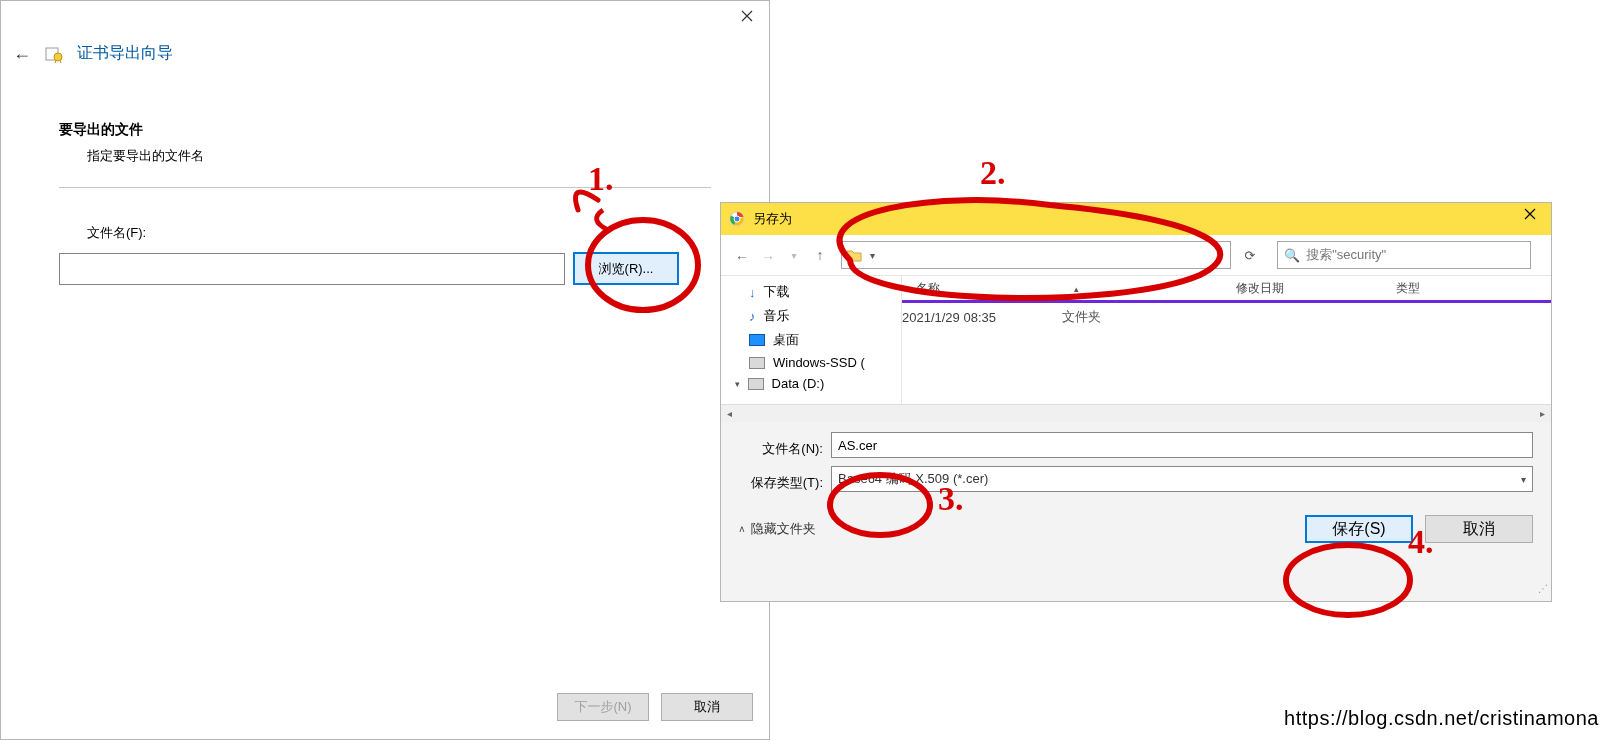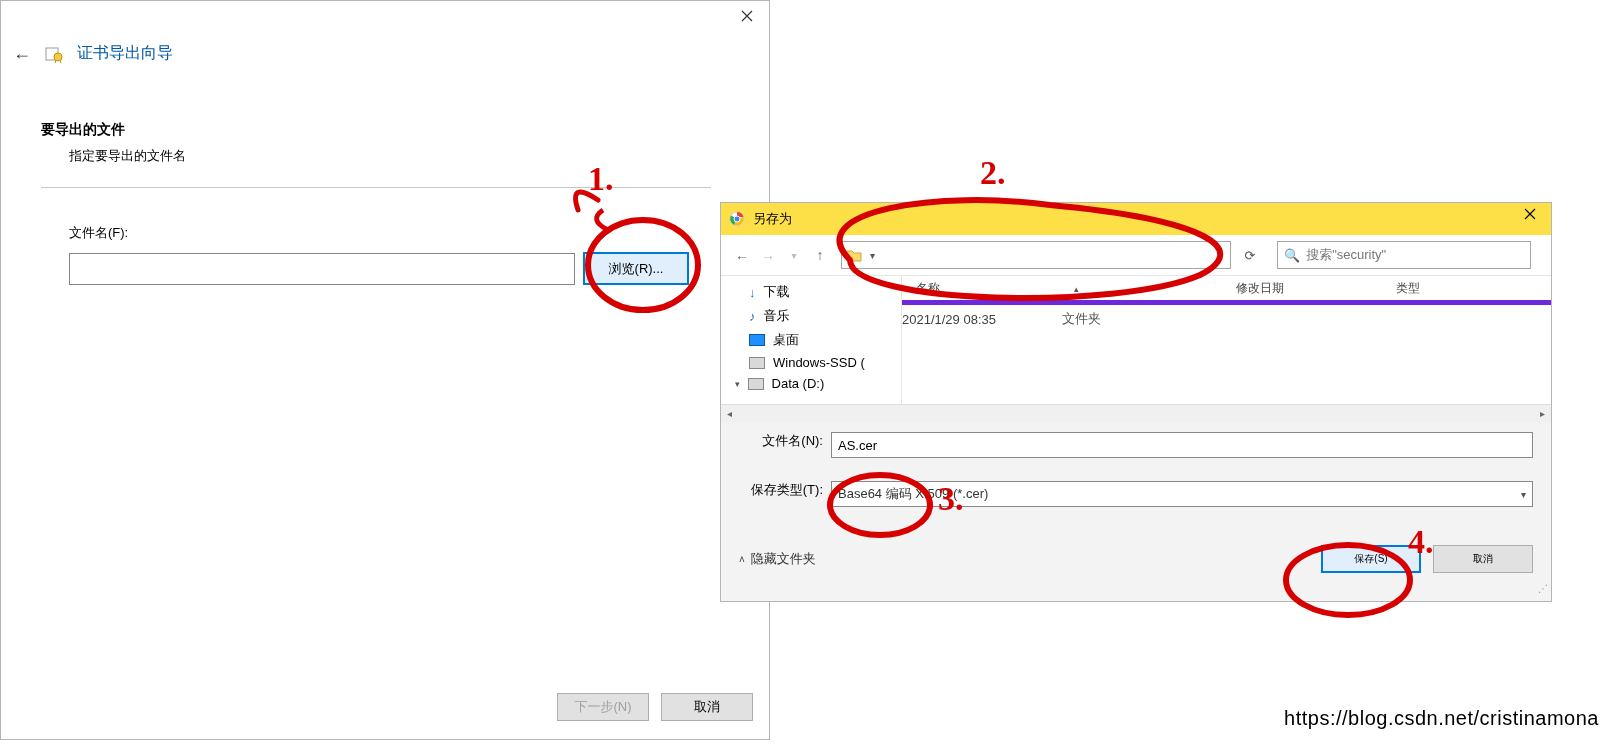--- a/index.html
+++ b/index.html
@@ -5,26 +5,26 @@
   html,body{margin:0;padding:0;width:1603px;height:748px;background:#fff;font-family:"Segoe UI","Microsoft YaHei",Arial,sans-serif;font-size:13px;color:#000;position:relative;overflow:hidden}
   .window{position:absolute;background:#fff;border:1px solid #b5b5b5;box-sizing:border-box}
   
   .wiz{left:0;top:0;width:770px;height:740px}
   .wiz-titlebar{height:44px;position:relative}
   .wiz-close{position:absolute;right:0;top:0;width:44px;height:30px;display:flex;align-items:center;justify-content:center;color:#333}
   .wiz-header{position:absolute;left:12px;top:42px;display:flex;align-items:center;gap:14px}
   .back-arrow{font-size:18px;color:#333}
   .cert-icon{width:18px;height:18px}
   .wiz-title{font-size:16px;color:#005aa0}
-  .wiz-section{position:absolute;left:40px;top:120px;right:58px}
+  .wiz-section{position:absolute;left:58px;top:120px;right:58px}
   .sec-h{font-size:14px;font-weight:600;margin-bottom:8px}
   .sec-sub{margin-left:28px;font-size:13px;margin-bottom:22px}
   .hr{border:0;border-top:1px solid #c7c7c7;margin:0 0 36px 0}
   .fname-lbl{font-size:13px;margin-bottom:10px;margin-left:28px}
-  .fname-row{display:flex;align-items:flex-end;margin-left:28px}
+  .fname-row{display:flex;align-items:flex-end;}
   .fname-input{flex:0 0 492px;height:30px;border:1px solid #848484;background:#fff;padding:0 6px;font-size:13px}
   .browse-btn{margin-left:8px;width:106px;height:33px;border:2px solid #0078d7;background:#e1eefb;font-size:13px}
   .wiz-footer{position:absolute;right:16px;bottom:18px;display:flex;gap:12px}
   .wiz-btn{width:92px;height:28px;border:1px solid #adadad;background:#e1e1e1;font-size:13px}
   .wiz-btn.disabled{color:#a0a0a0}
   
   .sa{left:720px;top:202px;width:832px;height:400px;background:#f3f3f3}
   .sa-titlebar{height:32px;background:#fde047;display:flex;align-items:center;padding:0 8px;position:relative}
   .chrome-ico{width:16px;height:16px;margin-right:8px}
   .sa-title{font-size:13px}
@@ -43,41 +43,41 @@
   .tool-link{color:#000}
   .tool-chev{font-size:8px;margin-left:2px;color:#555}
   .tool-right{margin-left:auto;display:flex;align-items:center;gap:14px}
   .view-ico{width:20px;height:14px;display:inline-block;border:1px solid #888;position:relative}
   .view-ico::before{content:"";position:absolute;inset:2px;border-top:1px solid #888;border-bottom:1px solid #888}
   .help-ico{width:18px;height:18px;border-radius:50%;background:#0078d7;color:#fff;display:flex;align-items:center;justify-content:center;font-size:12px;font-weight:bold}
   .sa-body{display:flex;height:128px;background:#fff}
   .nav-pane{width:180px;border-right:1px solid #e6e6e6;padding:4px 0;overflow:hidden}
   .nav-item{display:flex;align-items:center;gap:8px;padding:3px 8px 3px 28px;font-size:13px}
   .list-pane{flex:1;position:relative}
-  .list-head{display:flex;font-size:12px;color:#444;border-bottom:5px solid #6d28d9;height:24px;align-items:center}
+  .list-head{display:flex;font-size:12px;color:#444;border-bottom:3px solid #6d28d9;height:24px;align-items:center}
   .col-name{width:320px;padding-left:14px}
   .col-date{width:160px}
   .col-type{flex:1}
   .sort-caret{font-size:9px;margin-left:4px;color:#555}
   .list-row{display:flex;align-items:center;height:28px;font-size:13px}
   .row-name{width:320px;padding-left:14px;display:flex;align-items:center;gap:8px}
   .row-date{width:160px;color:#404040}
   .row-type{flex:1;color:#555}
   .scroll-h{height:17px;background:#f0f0f0;border-top:1px solid #dcdcdc;display:flex;align-items:center}
   .scroll-h .track{flex:1;position:relative;height:100%}
   .scroll-h .arrow{width:17px;text-align:center;color:#666;font-size:10px}
   .sa-fields{background:#f3f3f3;padding:10px 18px 6px 18px}
-  .field-row{display:flex;align-items:flex-start;margin-bottom:23px}
+  .field-row{display:flex;align-items:flex-end;margin-bottom:8px}
   .field-lbl{width:84px;text-align:right;font-size:13px;margin-right:8px}
   .field-input{flex:1;height:24px;border:1px solid #888;background:#fff;padding:0 6px;font-size:13px}
   .field-combo{flex:1;height:24px;border:1px solid #888;background:#fff;padding:0 6px;font-size:13px;display:flex;align-items:center;justify-content:space-between;color:#333}
   .sa-footer{background:#f3f3f3;height:46px;display:flex;align-items:center;padding:0 18px}
   .hide-folders{display:flex;align-items:center;gap:6px;font-size:13px;color:#333}
   .sa-actions{margin-left:auto;display:flex;gap:12px}
-  .sa-btn{width:100px;height:28px;border:1px solid #adadad;background:#e1e1e1;font-size:10px}
+  .sa-btn{width:108px;height:28px;border:1px solid #adadad;background:#e1e1e1;font-size:16px}
   .sa-btn.primary{border:2px solid #0078d7;background:#e1eefb}
   .resize-grip{position:absolute;right:3px;bottom:3px;width:12px;height:12px;color:#999;font-size:10px;line-height:5px;text-align:right}
   
   .ico-dl{color:#1e74d2}
   .ico-music{color:#1e74d2}
   .ico-desktop{width:14px;height:10px;background:#1e90ff;display:inline-block;border:1px solid #0b5aa5}
   .ico-disk{width:14px;height:10px;background:#d9d9d9;display:inline-block;border:1px solid #888}
   .ico-folder{width:16px;height:12px;display:inline-block}
   
   .ann{position:absolute;pointer-events:none}

